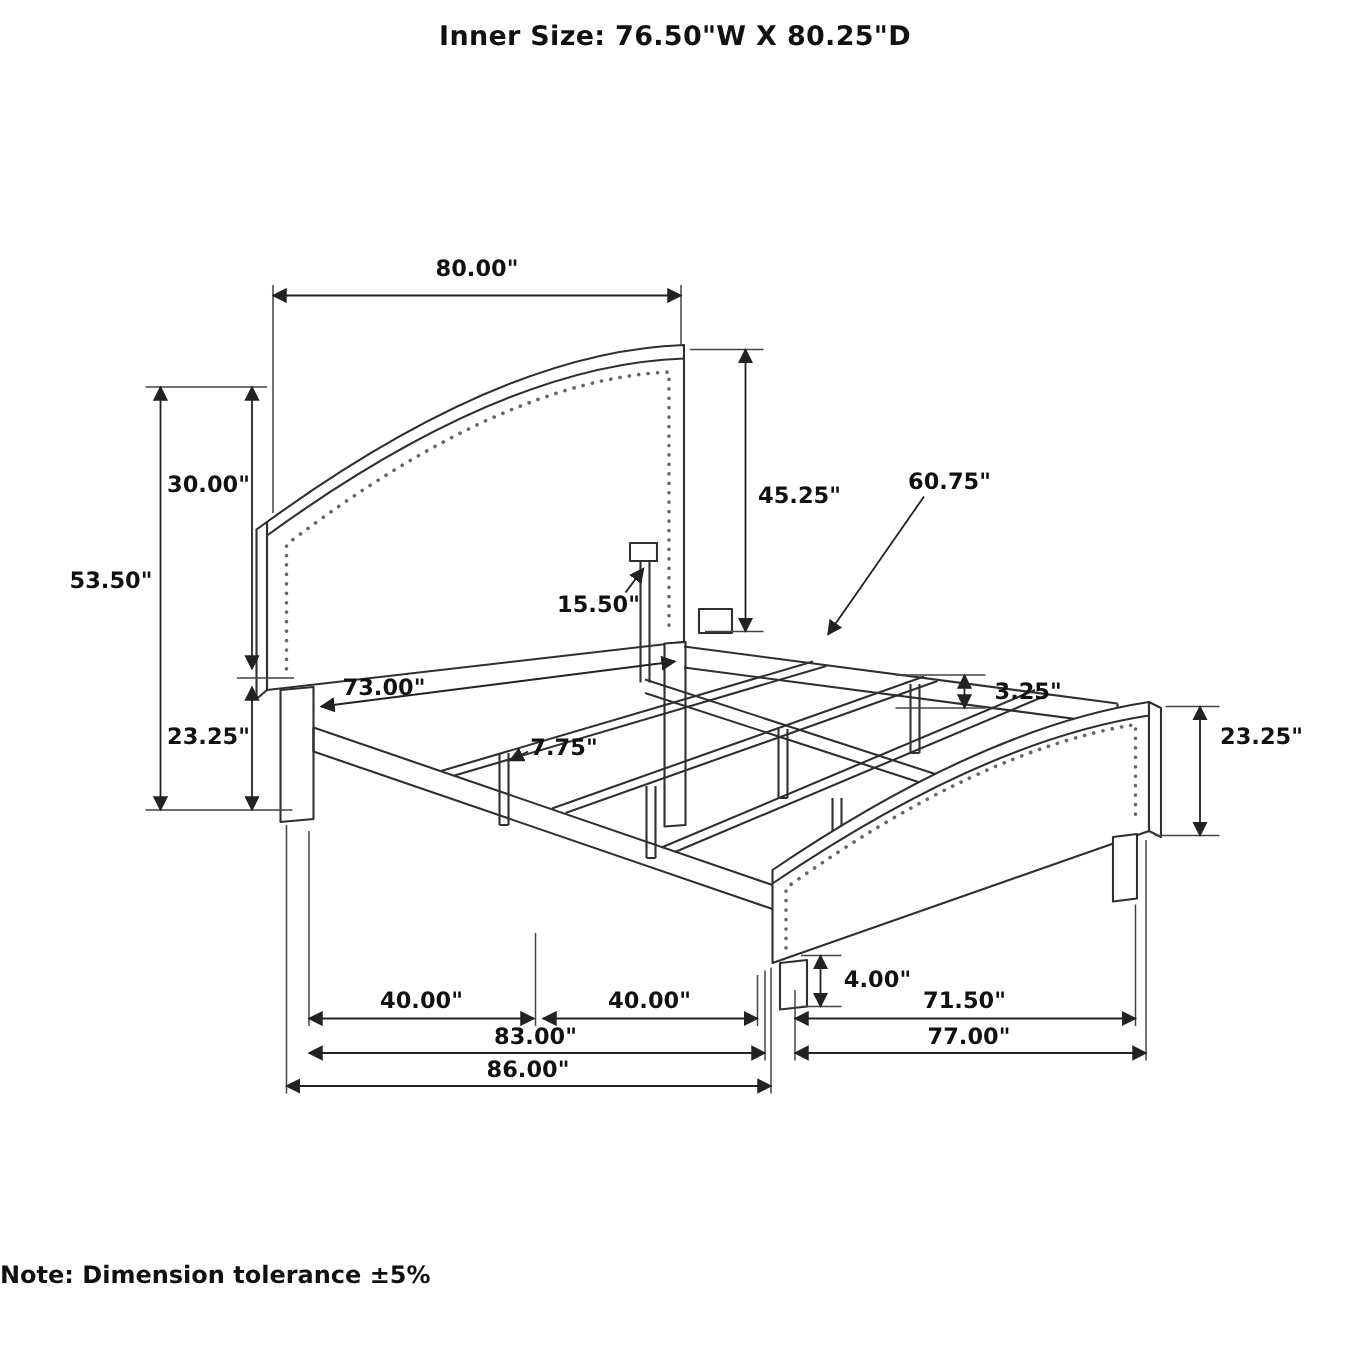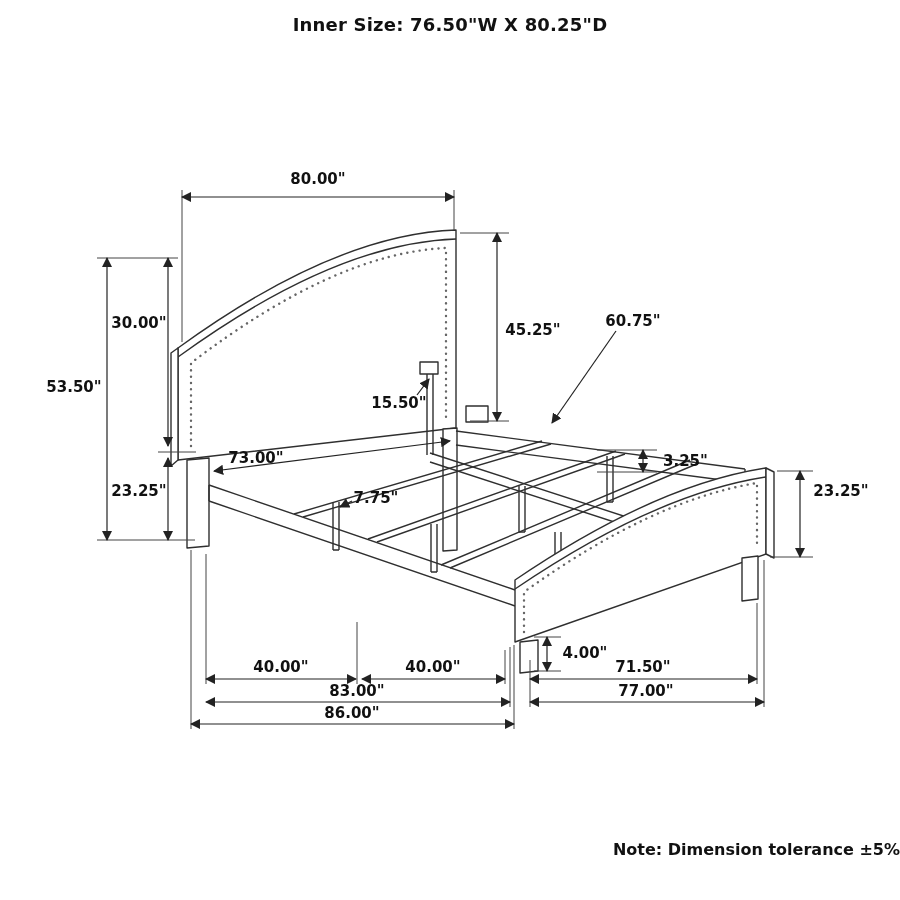--- a/index.html
+++ b/index.html
@@ -1,20 +1,20 @@
 <!DOCTYPE html>
 <html><head>
 <meta charset="utf-8">
 <style>
   html,body{margin:0;padding:0;background:#ffffff;}
   .page{position:relative;width:900px;height:900px;background:#fff;overflow:hidden;
         font-family:"DejaVu Sans","Liberation Sans",sans-serif;color:#111;}
   .title{position:absolute;top:14px;left:0;width:900px;text-align:center;
          font-size:18px;font-weight:bold;letter-spacing:.2px;}
-  .note{position:absolute;top:840px;left:0;width:900px;text-align:right;
+  .note{position:absolute;top:840px;left:0;width:900px;text-align:left;
         font-size:16px;font-weight:bold;}
   svg{position:absolute;top:0;left:0;}
   .draw{fill:none;stroke:#2f2f2f;stroke-width:1.4;stroke-linejoin:round;}
   .drawfill{fill:#ffffff;stroke:#2f2f2f;stroke-width:1.4;stroke-linejoin:round;}
   .nail{fill:none;stroke:#666;stroke-width:2.4;stroke-dasharray:.1 6.2;stroke-linecap:round;}
   .dim{fill:none;stroke:#222;stroke-width:1.2;}
   .ext{fill:none;stroke:#444;stroke-width:1;}
   .dimtxt{font-family:"DejaVu Sans","Liberation Sans",sans-serif;font-size:15px;
           font-weight:bold;fill:#111;}
 </style>

